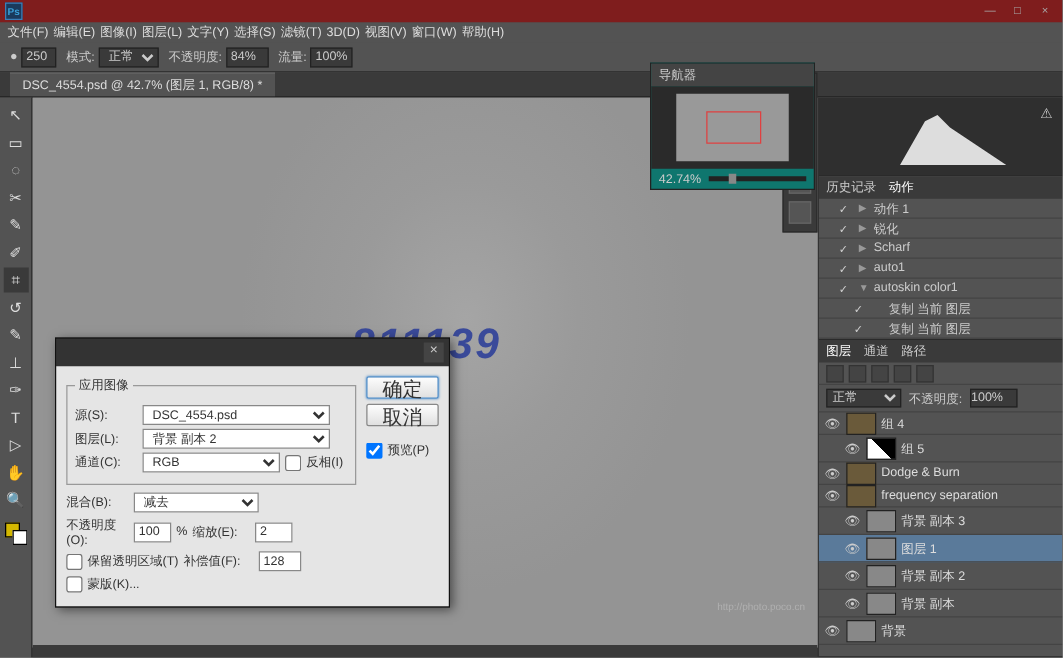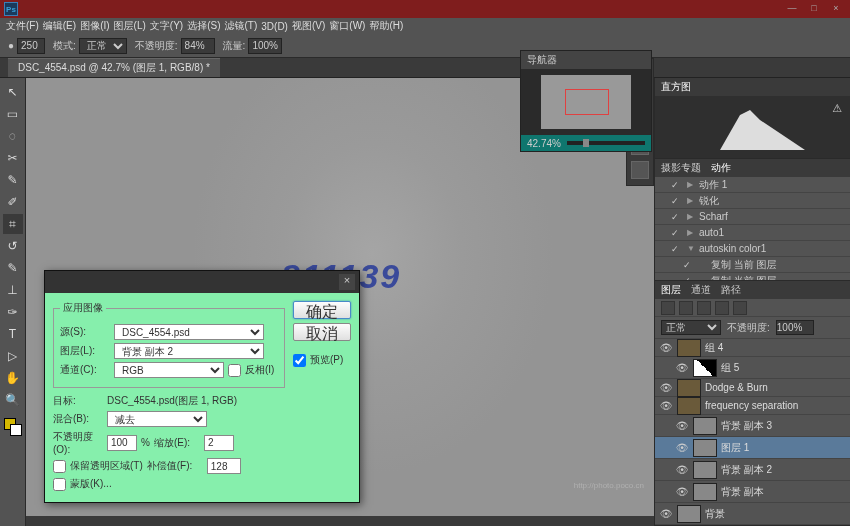--- a/index.html
+++ b/index.html
@@ -58,21 +58,21 @@
 .lyr .eye{width:14px;font-size:10px;text-align:center;color:#ccc}
 .lyr .thumb{width:24px;height:18px;background:#888;border:1px solid #222}
 .lyr .thumb.folder{background:#6a5a3a}
 .lyr .thumb.adj{background:linear-gradient(45deg,#fff 50%,#000 50%)}
 .lyr .name{font-size:10px;color:#ddd}
 .lyr.i1{padding-left:20px}
 
 .dialog{position:absolute;top:270px;left:44px;width:316px;background:#333;border:1px solid #111;box-shadow:2px 2px 8px rgba(0,0,0,.5)}
 .dlg-title{height:22px;background:#333;display:flex;align-items:center;justify-content:flex-end;padding:0 4px}
 .dlg-close{width:16px;height:16px;background:#444;color:#ccc;text-align:center;cursor:pointer;font-size:11px}
-.dlg-body{background:#86efac;padding:8px;display:flex;gap:8px}
+.dlg-body{background:#e5e5e5;padding:8px;display:flex;gap:8px}
 .dlg-left{flex:1}
 .dlg-left fieldset{border:1px solid #999;padding:6px;margin-bottom:6px}
 .dlg-left legend{font-size:10px;color:#333;padding:0 3px}
 .dlg-row{display:flex;align-items:center;gap:4px;margin:3px 0;font-size:10px;color:#333}
 .dlg-row label{width:50px;color:#333}
 .dlg-row select,.dlg-row input[type=text]{border:1px solid #888;background:#fff;color:#333;font-size:10px;height:16px;padding:0 3px}
 .dlg-right{width:58px;display:flex;flex-direction:column;gap:4px}
 .dlg-btn{height:18px;background:linear-gradient(#fdfdfd,#e0e0e0);border:1px solid #888;border-radius:2px;color:#333;font-size:16px;cursor:pointer}
 .dlg-btn.primary{border:1px solid #4a8ac8;box-shadow:0 0 2px #4a8ac8}
 
@@ -161,33 +161,30 @@
     <div class="canvas">
       <div class="portrait"></div>
       <div class="watermark">811139</div>
       <div class="poco-sub">http://photo.poco.cn</div>
     </div>
     <div class="scrollh"></div>
   </div>
 
   <div class="rightpanes">
     <div class="pane">
-      <div class="pane-hdr">
-          <span class="active">直方图</span>
-        </div>
       <div class="histogram">
         <span class="histo-warn">⚠</span>
         <svg class="histo-svg" width="120" height="40">
             <polyline points="0,40 35,40 55,5 65,0 75,10 120,40" fill="#ddd"></polyline>
           </svg>
       </div>
     </div>
     <div class="pane actions">
       <div class="pane-hdr">
-          <span>摄影专题</span>
+          <span>历史记录</span>
           <span class="active">动作</span>
         </div>
       <div id="actions-list">
           <div class="act-row i1">
             <span class="chk">✓</span>
             <span class="arw">▶</span>
             <span class="lbl">动作 1</span>
           </div>
           <div class="act-row i1">
             <span class="chk">✓</span>
@@ -328,24 +325,20 @@
             <select style="width:150px"><option>背景 副本 2</option></select>
           </div>
         <div class="dlg-row">
             <label>通道(C):</label>
             <select style="width:110px"><option>RGB</option></select>
             <input type="checkbox" style="">
             <span style="color:#333">反相(I)</span>
           </div>
       </fieldset>
       <div class="dlg-row">
-          <label>目标:</label>
-          <span style="color:#333">DSC_4554.psd(图层 1, RGB)</span>
-        </div>
-      <div class="dlg-row">
           <label>混合(B):</label>
           <select style="width:100px"><option>减去</option></select>
         </div>
       <div class="dlg-row">
         <label>不透明度(O):</label>
           <input type="text" style="width: 30px;" value="100">
           <span style="color:#333">%</span>
         <label style="width:46px">缩放(E):</label>
           <input type="text" style="width: 30px;" value="2">
       </div>

